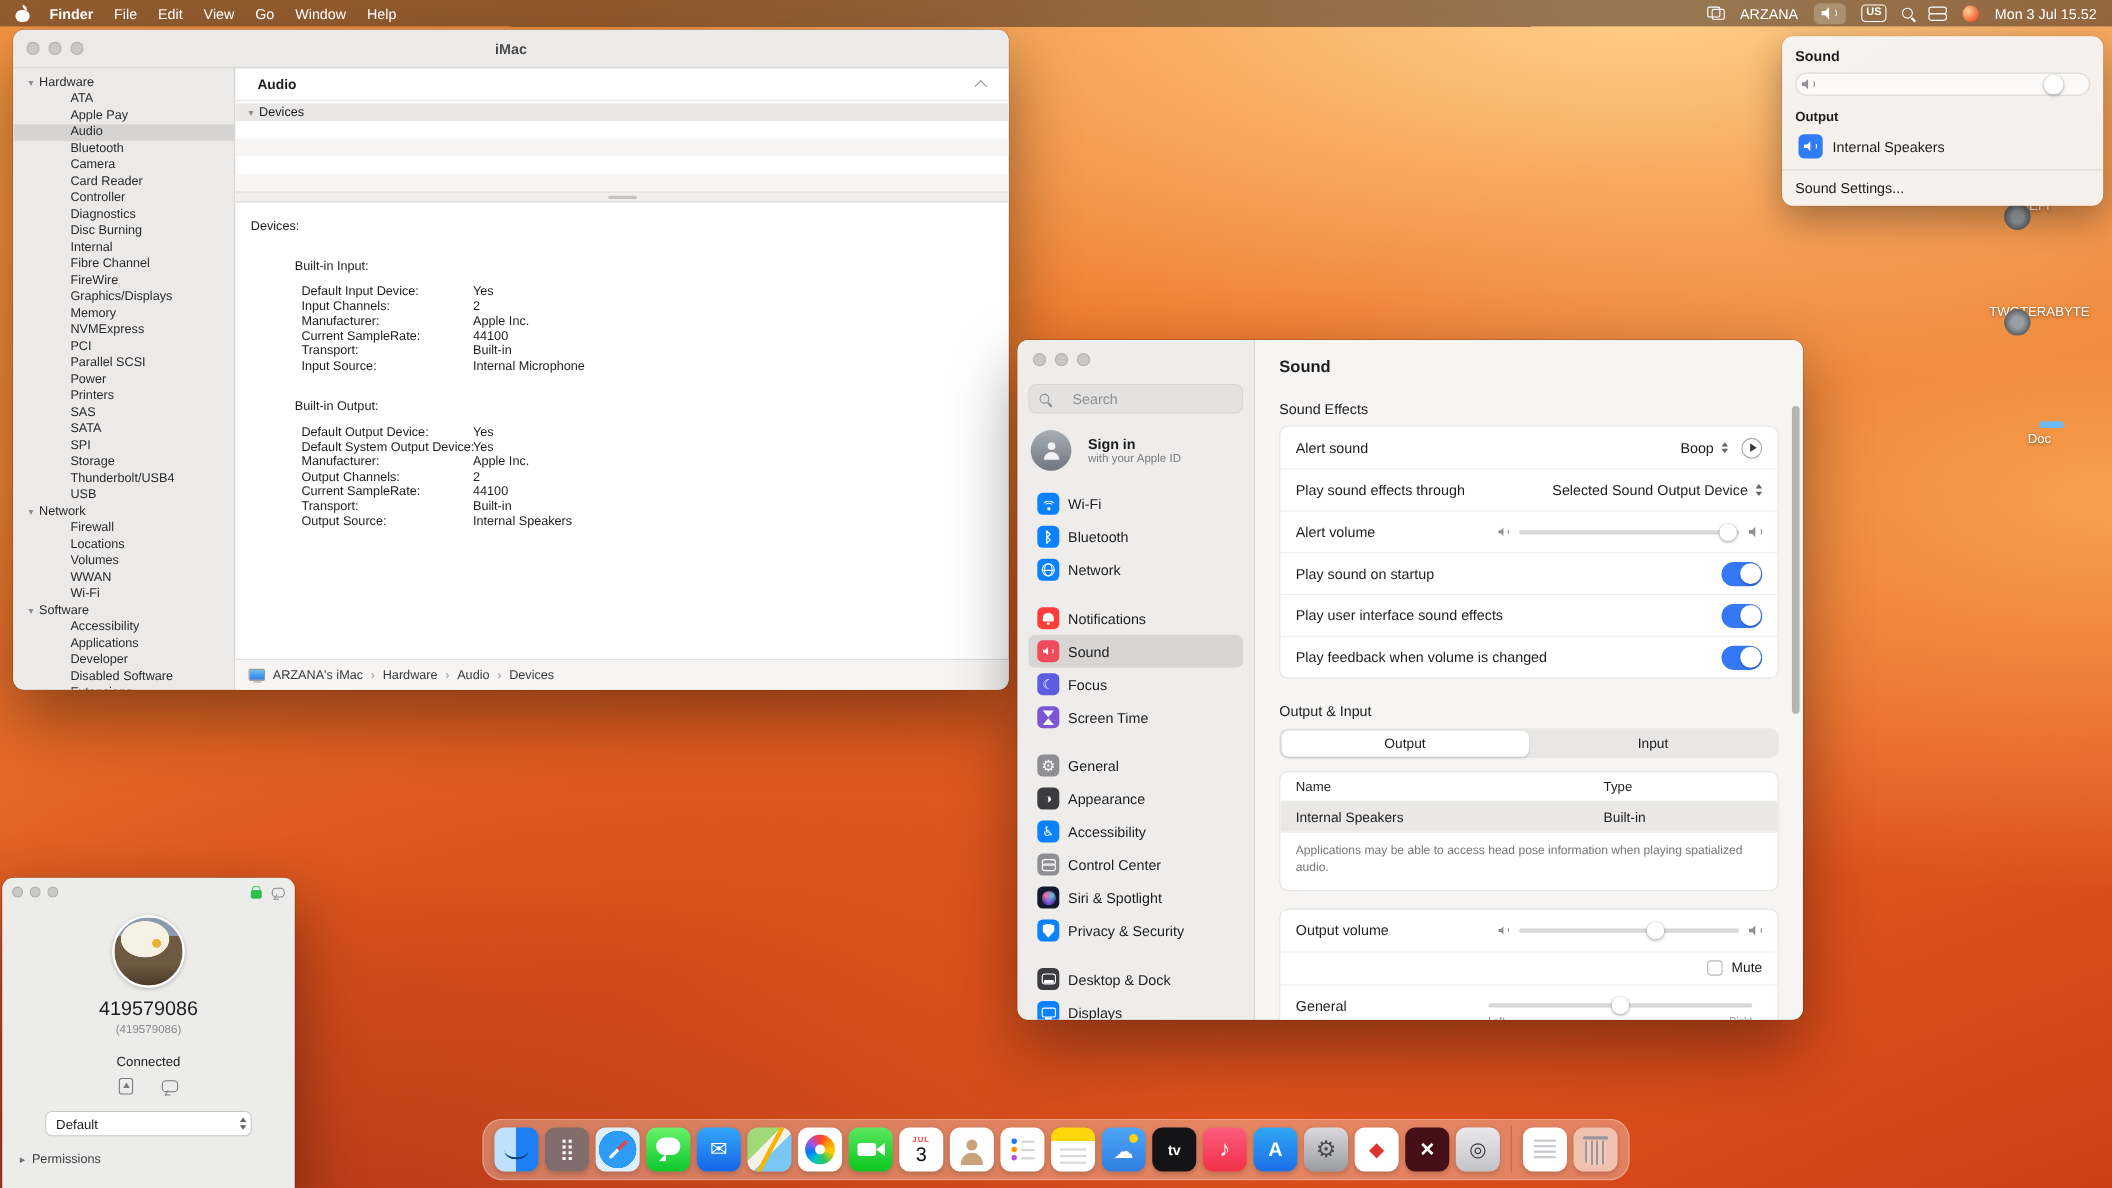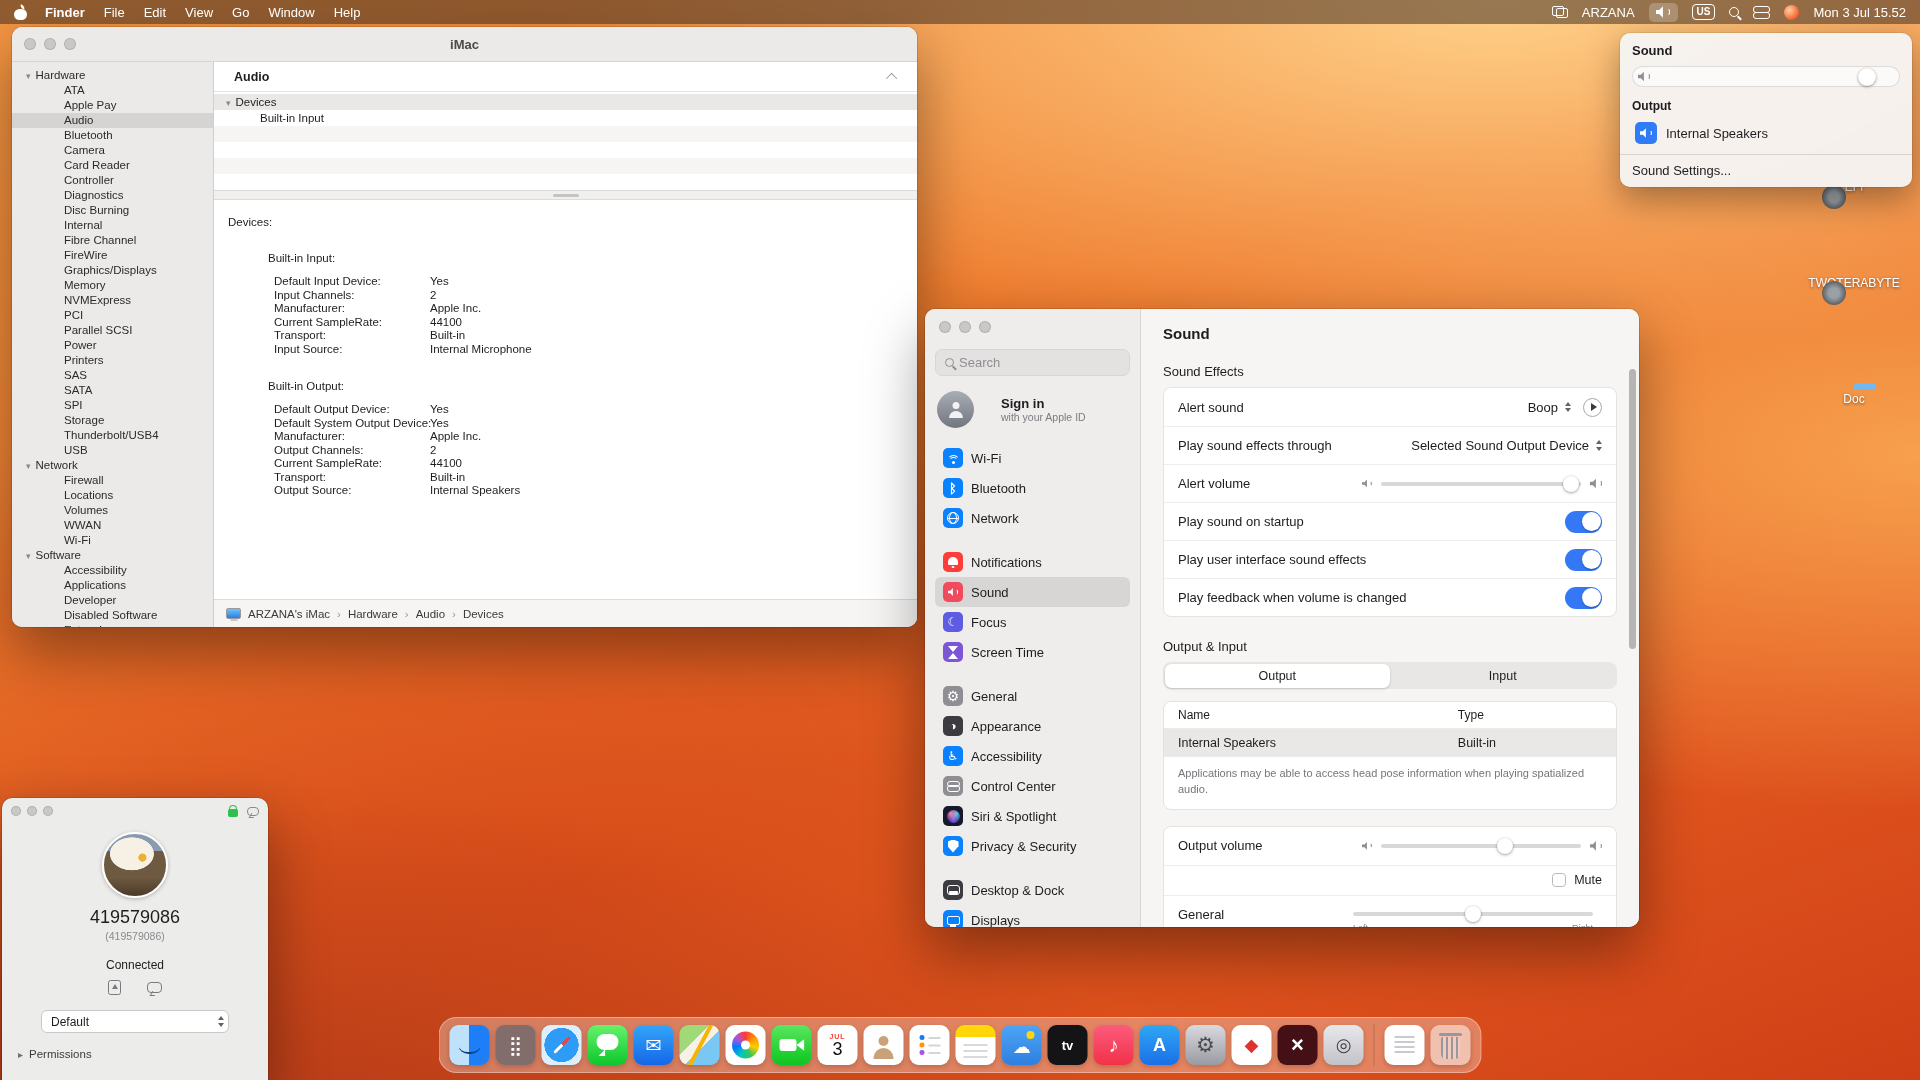--- a/index.html
+++ b/index.html
@@ -80,22 +80,22 @@
   .si-footer{height:28px;border-top:1px solid #dcdbd9;background:#f6f5f4;display:flex;align-items:center;padding:0 12px;font-size:11.5px;color:#3a3a3c;flex:none}
   .mini-imac{width:15px;height:11px;border-radius:2px;background:linear-gradient(#6ec3f7,#2a7de1);border:1px solid #9a9a9e;position:relative;margin-right:7px;flex:none}
   .mini-imac::after{content:"";position:absolute;left:50%;bottom:-3px;transform:translateX(-50%);width:7px;height:2px;background:#c9c8c6}
   .csep::before{content:"›";color:#9a9a9e;margin:0 7px}
 
   
   .st{left:925px;top:309px;width:714px;height:618px;display:flex}
   .st-side{width:216px;background:#eeedeb;border-right:1px solid #d8d7d5;padding:8px 10px;flex:none;overflow:hidden}
   .st-side .lights{margin:4px 0 16px 4px}
   .st-side .lights .tl{width:12px;height:12px}
-  .st-search{height:27px;background:#e3e2e0;border:1px solid #d7d6d4;border-radius:7px;display:flex;align-items:center;gap:5px;padding:0 9px;color:#8e8e93;font-size:13px}
-  .st-signin{display:flex;align-items:center;gap:27px;margin:15px 2px 15px 2px}
+  .st-search{height:27px;background:#e3e2e0;border:1px solid #d7d6d4;border-radius:7px;display:flex;align-items:center;gap:21px;padding:0 9px;color:#8e8e93;font-size:13px}
+  .st-signin{display:flex;align-items:center;gap:15px;margin:15px 2px 15px 2px}
   .st-avatar{width:37px;height:37px;border-radius:50%;background:linear-gradient(#a8aeb6,#71767e);display:flex;align-items:center;justify-content:center;flex:none}
   .g-person{position:relative;width:16px;height:16px}
   .g-person::before{content:"";position:absolute;top:0;left:50%;transform:translateX(-50%);width:7px;height:7px;border-radius:50%;background:#f2f2f4}
   .g-person::after{content:"";position:absolute;bottom:0;left:50%;transform:translateX(-50%);width:14px;height:7px;border-radius:7px 7px 0 0;background:#f2f2f4}
   .st-signin b{display:block;font-size:13px;font-weight:700}
   .st-signin small{display:block;font-size:10.5px;color:#7c7c80}
   .st-item{height:30px;display:flex;align-items:center;gap:8px;padding:0 8px;border-radius:6px;font-size:13px}
   .st-item.sel{background:#d7d6d4}
   .st-item.gap{margin-top:14px}
   .sic{width:20px;height:20px;border-radius:5px;display:flex;align-items:center;justify-content:center;color:#fff;flex:none;position:relative}
@@ -385,21 +385,20 @@
     <div class="si-main">
       <div class="si-sechead">
         <span>Audio</span>
         <i class="chev-up"></i>
       </div>
       <div class="si-table">
         <div class="si-grow">
             <span class="disc"></span>
             <span>Devices</span>
           </div>
-        <div class="si-row">Built-in Input</div>
         <div class="si-row"></div>
         <div class="si-row"></div>
         <div class="si-row"></div>
         <div class="si-row"></div>
       </div>
       <div class="si-split">
           <i></i>
         </div>
       <div class="si-detail">
         <div class="d-h">Devices:</div>

